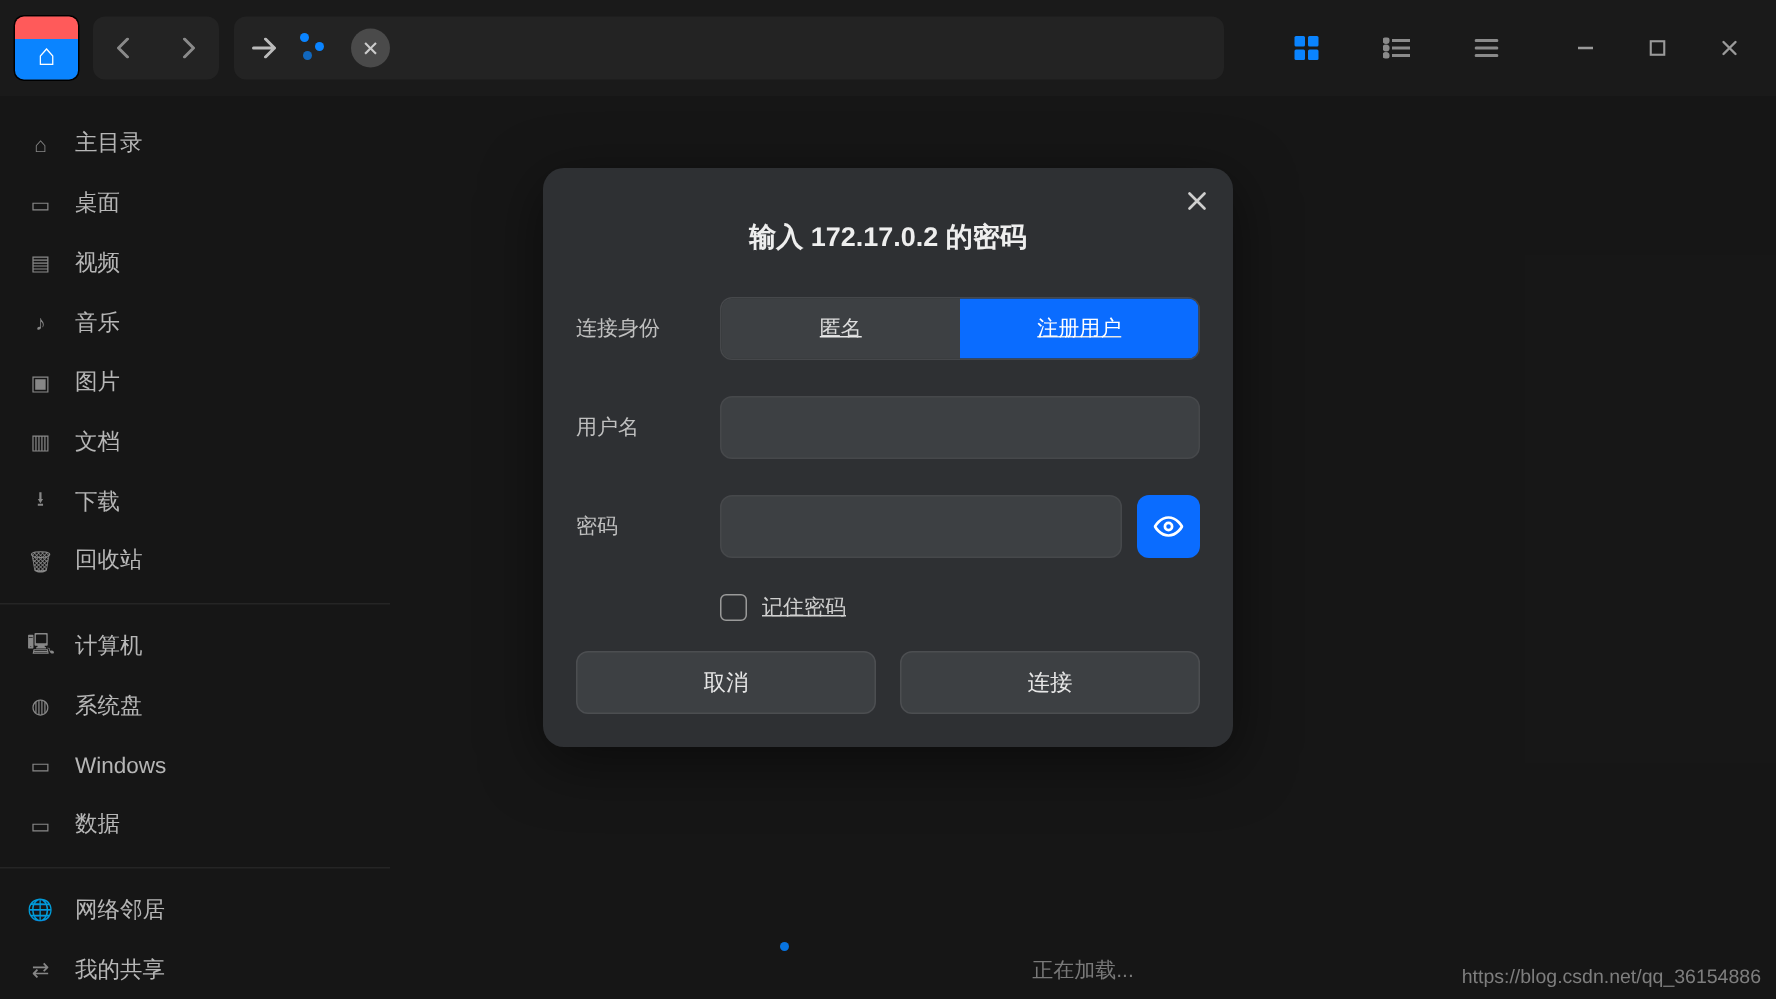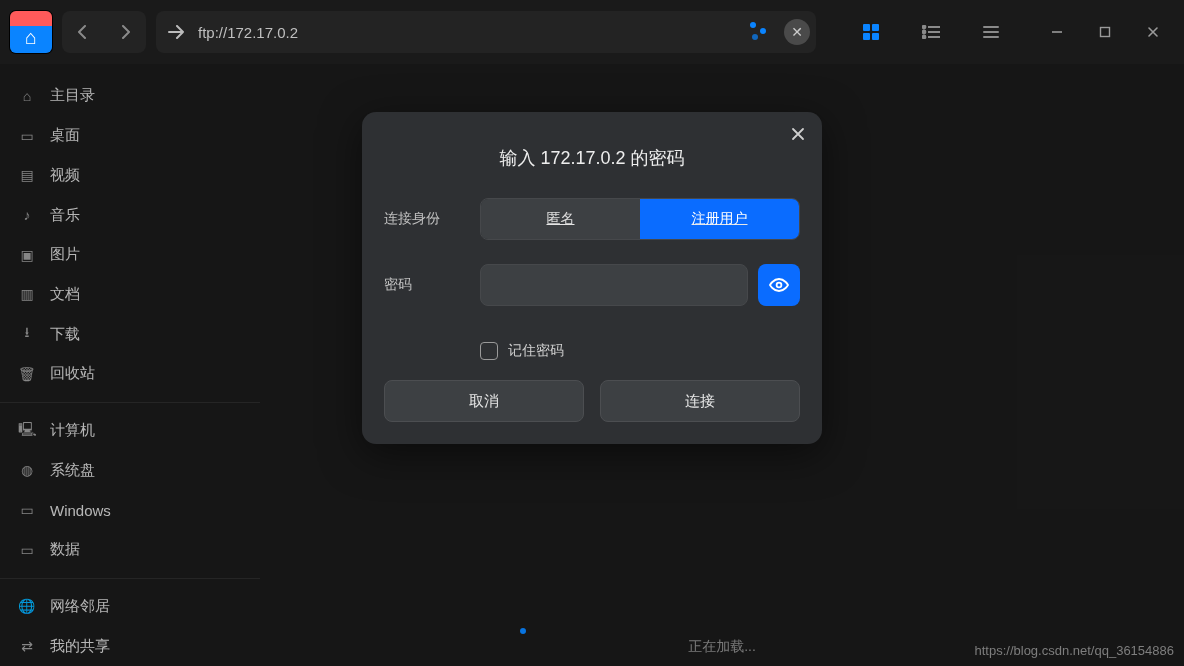--- a/index.html
+++ b/index.html
@@ -55,34 +55,34 @@
   .dot { width:6px;height:6px;border-radius:50%;background:#0a84ff; position:absolute; left:260px; bottom:32px;}
 
   
   .overlay { position:absolute; inset:64px 0 0 0; background:rgba(0,0,0,.12); display:flex; justify-content:center; }
   .modal {
     width:460px; margin-top:48px; background:#2e3033; border-radius:14px;
     padding:18px 22px 22px 22px; box-shadow:0 10px 40px rgba(0,0,0,.5);
     display:flex; flex-direction:column; position:relative; height:fit-content;
   }
   .modal .close { position:absolute; top:14px; right:16px; color:#cfcfcf; cursor:pointer; font-size:18px; }
-  .modal h2 { text-align:center; font-weight:400; font-size:18px; color:#eee; margin:16px 0 28px 0; }
+  .modal h2 { text-align:center; font-weight:700; font-size:18px; color:#eee; margin:16px 0 28px 0; }
   .field { display:flex; align-items:center; margin-bottom:24px; }
   .field label { width:96px; color:#c0c0c0; font-size:14px; }
   .segment { flex:1; display:flex; height:42px; border-radius:8px; overflow:hidden; border:1px solid #46484b;text-decoration:underline; }
   .seg { flex:1; display:flex; align-items:center; justify-content:center; font-size:14px; cursor:pointer; }
   .seg.off { background:#3d4043; color:#ddd; }
   .seg.on  { background:#0a6cff; color:#fff; }
   .txt {
     flex:1; height:42px; background:#3d4043; border:1px solid #46484b;
     border-radius:8px; padding:0 12px; color:#eee; outline:none; font-size:14px;
   }
   .pwdwrap { flex:1; display:flex; gap:10px; }
   .eye { width:42px;height:42px;border-radius:8px;background:#0a6cff;display:flex;align-items:center;justify-content:center;cursor:pointer;color:#fff; }
-  .chkrow { margin:12px 0 20px 96px; display:flex; gap:10px; color:#cfcfcf; font-size:14px; cursor:pointer;}
+  .chkrow { margin:0 0 20px 96px; display:flex; gap:10px; color:#cfcfcf; font-size:14px; cursor:pointer;text-decoration:underline;}
   .chkbox { width:18px;height:18px;border:1.6px solid #9a9a9a;border-radius:4px; }
   .btnrow { display:flex; gap:16px; }
   .mbtn { flex:1; height:42px; border-radius:8px; background:#3d4043; border:1px solid #4c4e51;
     color:#e6e6e6; font-size:15px; cursor:pointer; display:flex; align-items:center; justify-content:center; }
 
   .watermark { position:absolute; right:10px; bottom:8px; color:#7e7e7e; font-size:13px;text-align:right; }
 
   
   svg { display:block; }
 </style>
@@ -106,21 +106,20 @@
         </svg>
     </div>
   </div>
 
   <div class="addrbar">
     <span class="go">
       <svg width="18" height="14" viewBox="0 0 18 14">
           <path d="M1 7h14M9 1l6 6-6 6" fill="none" stroke="currentColor" stroke-width="2" stroke-linecap="round" stroke-linejoin="round"></path>
         </svg>
     </span>
-    <input class="url" value="ftp://172.17.0.2" style="">
     <div class="spinner">
         <span></span>
         <span></span>
         <span></span>
       </div>
     <div class="closeaddr">✕</div>
   </div>
 
   <div class="viewbtns">
     <div class="viewbtn active">
@@ -246,20 +245,24 @@
     <h2>输入 172.17.0.2 的密码</h2>
 
     <div class="field">
       <label>连接身份</label>
       <div class="segment">
         <div class="seg off">匿名</div>
         <div class="seg on">注册用户</div>
       </div>
     </div>
 
+    <div class="field">
+      <label>用户名</label>
+      <input class="txt" value="" style="">
+    </div>
 
     <div class="field">
       <label>密码</label>
       <div class="pwdwrap">
         <input class="txt" type="password" value="" style="">
         <div class="eye">
           <svg width="20" height="14" viewBox="0 0 20 14" fill="none" stroke="currentColor" stroke-width="1.8">
               <path d="M1 7s3.2-6 9-6 9 6 9 6-3.2 6-9 6-9-6-9-6z"></path>
               <circle cx="10" cy="7" r="2.4"></circle>
             </svg>

